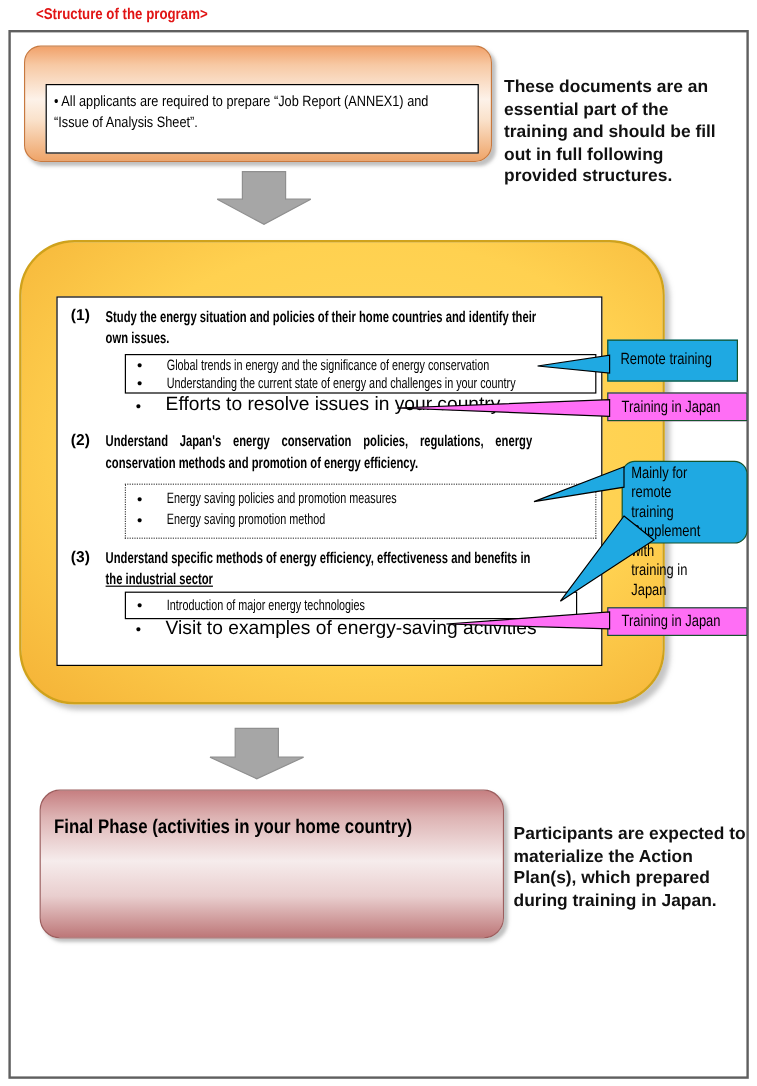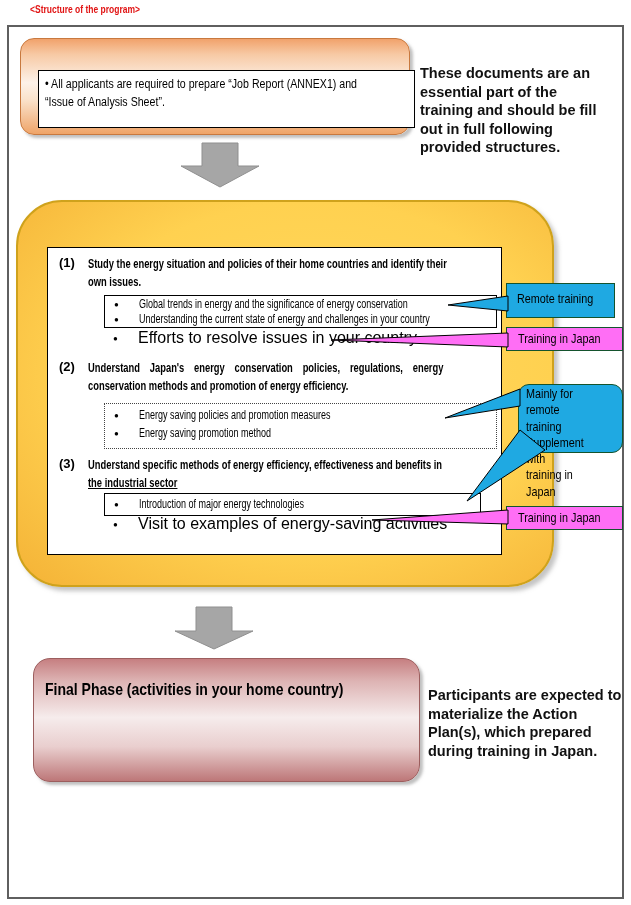--- a/index.html
+++ b/index.html
@@ -5,31 +5,31 @@
   html,body{margin:0;padding:0;background:#fff;}
   #page{position:relative;width:631px;height:905px;background:#ffffff;overflow:hidden;
         font-family:"Liberation Sans","DejaVu Sans",sans-serif;color:#000;}
   .abs{position:absolute;}
   .preline{white-space:pre-line;}
   .nowrap{white-space:nowrap;}
   .cx{transform-origin:0 0;display:inline-block;}
   .cx72{transform:scaleX(0.72);}
   .cx85{transform:scaleX(0.85);}
 
-  #page-title{left:30px;top:4px;font-size:10px;font-weight:bold;color:var(--title_red);text-align:center;}
+  #page-title{left:30px;top:4px;font-size:13px;font-weight:bold;color:var(--title_red);text-align:center;}
 
   #outer-frame{left:7px;top:25px;width:613px;height:870px;border:2px solid #5f5f5f;background:#fff;}
 
   
   #prelim-box{left:20px;top:38px;width:388px;height:95px;border-radius:14px;
     border:1px solid #c8793f;
     background:linear-gradient(180deg,#f1a26b 0%,#f7c9a4 16%,#fdf2e9 46%,#fae2cb 64%,#efa468 100%);
     box-shadow:3px 3px 3px rgba(140,140,140,.55);}
   #prelim-title{left:33px;top:44px;font-size:16.5px;font-weight:bold;}
-  #prelim-body-box{left:38px;top:70px;width:359px;height:56px;background:#fff;border:1.5px solid #000;padding-left:16px;}
+  #prelim-body-box{left:38px;top:70px;width:359px;height:56px;background:#fff;border:1.5px solid #000;}
   #prelim-body-text{left:6px;top:4px;width:420px;font-size:12.5px;line-height:18px;transform:scaleX(0.85);}
   .note{font-size:14.5px;line-height:18.6px;color:#111;font-weight:bold;}
   #note-1{left:420px;top:64px;width:210px;}
 
   
   #core-box{left:16px;top:200px;width:534px;height:383px;border-radius:46px;
     border:2px solid #cfa21c;
     background:radial-gradient(ellipse at 55% 45%,#ffd95e 0%,#ffd150 58%,#f4b236 100%);
     box-shadow:4px 4px 4px rgba(140,140,140,.5);}
   #core-title{left:45px;top:214px;font-size:16.5px;font-weight:bold;}

